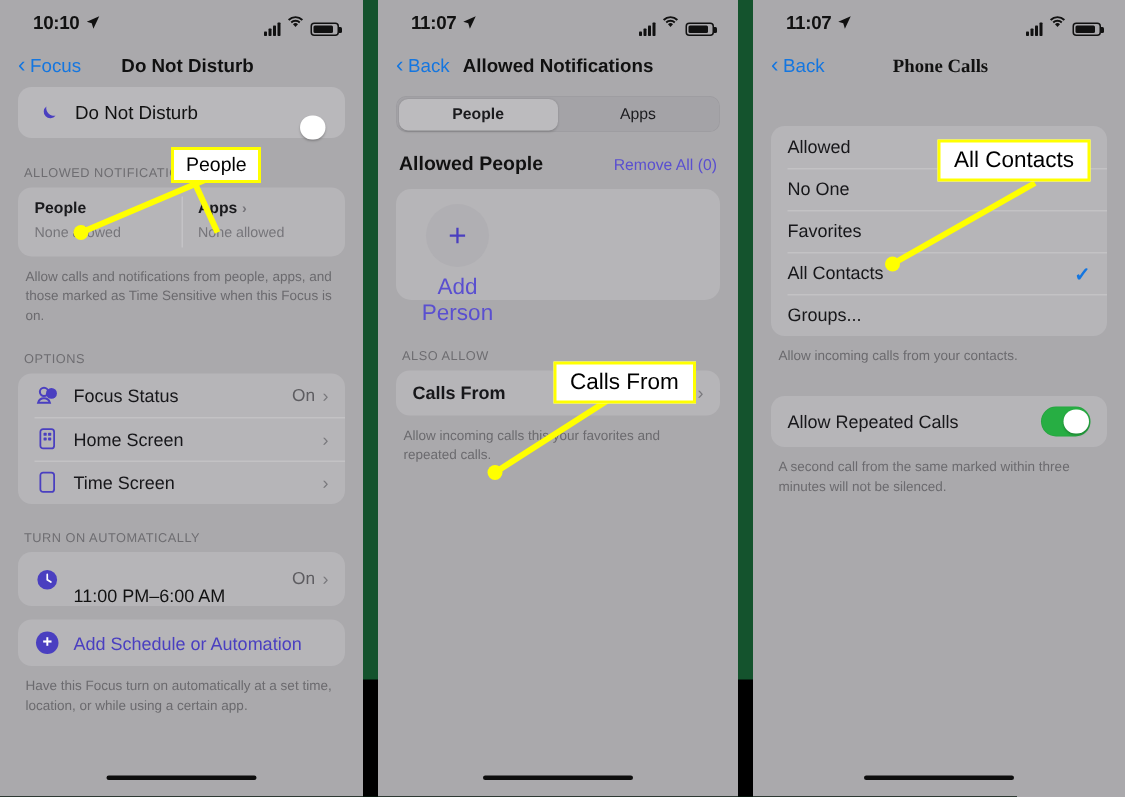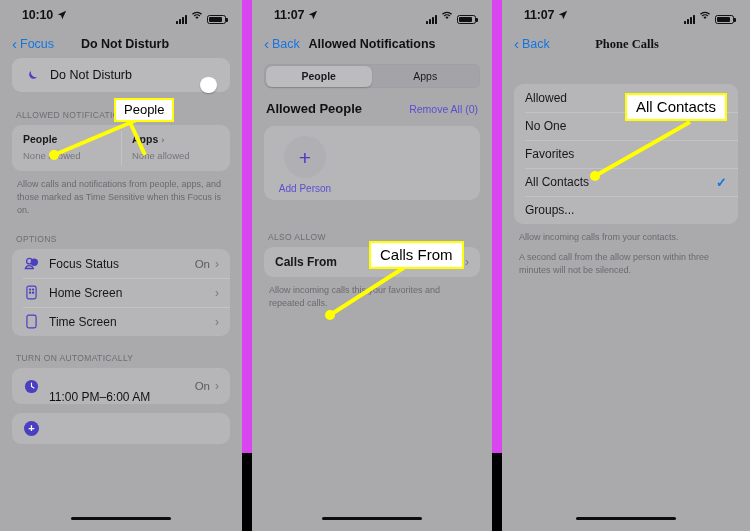--- a/index.html
+++ b/index.html
@@ -5,21 +5,21 @@
   * { box-sizing: border-box; margin: 0; padding: 0; }
   html, body {
     width: 750px; height: 531px;
     background: #000;
     font-family: "Liberation Sans", sans-serif;
     overflow: hidden;
   }
   .stage {
     position: relative;
     width: 750px; height: 453px;
-    background: #d946ef;
+    background: #14532d;
   }
   .phone {
     position: absolute;
     top: 0; height: 531px;
     background: #aaa9ac;
     overflow: hidden;
   }
   #panel1 { left: 0;   width: 242px; }
   #panel2 { left: 252px; width: 240px; }
   #panel3 { left: 502px; width: 248px; }
@@ -173,37 +173,37 @@
     background: #a4a3a7; display: flex; padding: 1.5px;
     box-shadow: inset 0 0 0 .5px rgba(0,0,0,.05);
   }
   .seg {
     flex:1; display:flex; align-items:center; justify-content:center;
     font-size: 10.5px; color:#1b1b1e; border-radius: 6px;
   }
   .seg.active { background:#bcbbbe; box-shadow: 0 .5px 1.5px rgba(0,0,0,.18); font-weight:600; }
 
   .sec-head {
-    display:flex; align-items:center; padding: 13px 14px 10px 14px;
+    display:flex; align-items:flex-end; padding: 13px 14px 10px 14px;
   }
   .sec-head h2 { font-size: 13px; color:#111; font-weight:bold; }
   .sec-head .act { margin-left:auto; font-size: 10.5px; color:#5a4fd0; cursor:pointer;}
 
   .people-card {
     margin: 0 12px; background:#b6b5b8; border-radius:10px;
     height: 74px; padding: 10px 0 0 14px;
   }
   .add-person { width: 54px; text-align:center; }
   .add-circle {
     width:42px;height:42px;border-radius:50%;
     background:#b0afb3; margin: 0 auto;
     display:flex;align-items:center;justify-content:center;
     color:#4a3fc0; font-size:21px; font-weight:300; line-height:1;
   }
-  .add-label { font-size: 10px; color:#5a4fd0; margin-top: 5px; }
+  .add-label { font-size: 15px; color:#5a4fd0; margin-top: 5px; }
 
   .para {
     font-size: 9px; color:#6b6a6e; line-height:1.5;
     padding: 9px 16px 0 16px;
   }
 
   
   .choice-row { height: 28px; }
   .check { color:#1476e0; font-size:13px; font-weight:600; }
 
@@ -352,22 +352,24 @@
             <span class="chev">›</span>
           </span>
         </div>
       </div>
 
       <div class="card link-row" style="margin-top:9px">
         <div class="row" style="height:31px">
           <span class="ico">
               <span class="circ">+</span>
             </span>
-        </div>
-      </div>
+          <span class="row-label">Add Schedule or Automation</span>
+        </div>
+      </div>
+      <div class="footnote">Have this Focus turn on automatically at a set time, location, or while using a certain app.</div>
     </div>
 
     <div class="home-ind"></div>
   </div>
 
   <div class="phone" id="panel2">
 
     <div class="statusbar">
       <span class="sb-time">11:07</span>
       <span class="sb-loc">
@@ -491,21 +493,29 @@
           <span class="row-right">
               <span class="check">✓</span>
             </span>
         </div>
         <div class="row choice-row">
           <span class="row-label">Groups...</span>
         </div>
       </div>
       <div class="footnote">Allow incoming calls from your contacts.</div>
 
-      <div class="footnote">A second call from the allow person within three minutes will not be silenced.</div>
+      <div class="card" style="margin-top:20px">
+        <div class="row" style="height:34px">
+          <span class="row-label">Allow Repeated Calls</span>
+          <span class="row-right">
+              <span class="toggle"></span>
+            </span>
+        </div>
+      </div>
+      <div class="footnote">A second call from the same marked within three minutes will not be silenced.</div>
     </div>
 
     <div class="home-ind"></div>
   </div>
 
   <svg class="anno">
     <line x1="145" y1="155" x2="128" y2="118" stroke="#ffff00" stroke-width="4"></line>
     <circle cx="54" cy="155" r="5" fill="#ffff00"></circle>
     <line x1="54" y1="155" x2="146" y2="116" stroke="#ffff00" stroke-width="4"></line>
 

